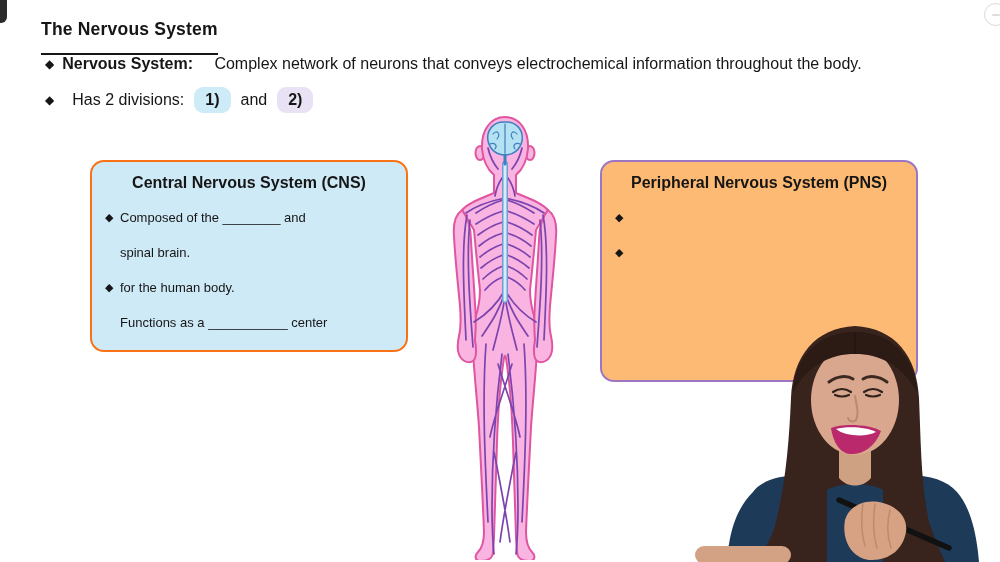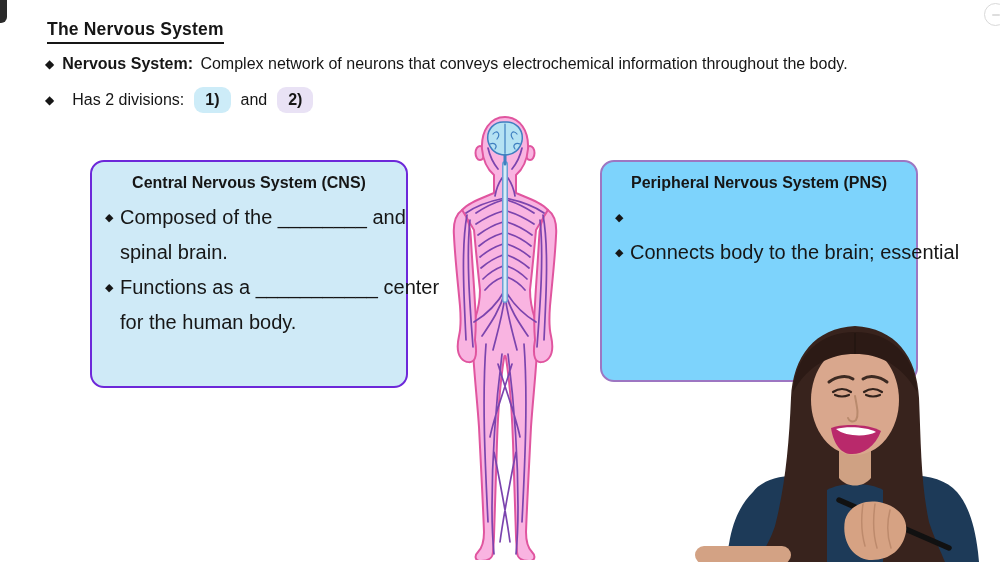--- a/index.html
+++ b/index.html
@@ -7,44 +7,44 @@
     position:relative;width:1000px;height:562px;background:#ffffff;overflow:hidden;
     font-family:"Liberation Sans", sans-serif;color:#161616;
   }
   
   .corner-artifact{position:absolute;left:0;top:0;width:7px;height:23px;background:#2a2a2a;border-radius:0 0 6px 0;}
   
   .watermark{position:absolute;top:3px;right:-7px;width:21px;height:21px;border:1.5px solid #d9d9d9;border-radius:50%;display:flex;align-items:center;justify-content:center;}
   .wm-bar{width:8px;height:2px;background:#dedede;border-radius:1px;}
 
   
-  .title{position:absolute;left:47px;top:19px;margin:0;font-size:17.5px;font-weight:bold;
-         border-bottom:2px solid #161616;padding-bottom:2px;letter-spacing:.2px;}
+  .title{position:absolute;left:41px;top:19px;margin:0;font-size:17.5px;font-weight:bold;
+         border-bottom:2px solid #161616;padding-bottom:13px;letter-spacing:.2px;}
 
   
   .line{position:absolute;left:45px;display:flex;align-items:center;font-size:16px;white-space:nowrap;}
   .line1{top:55px;}
   .line2{top:87px;column-gap:10px;}
   .diamond{font-size:12px;margin-right:8px;line-height:1;}
   .bold{font-weight:bold;}
-  .line-text .bold{margin-right:3px;}
+  .line-text .bold{margin-right:17px;}
 
   .pill{display:inline-flex;align-items:center;border-radius:9px;padding:4px 11px;column-gap:6px;}
   .pill-cns{background:#cdecf8;}
   .pill-pns{background:#e9e2f5;}
 
   
   .box{position:absolute;top:160px;width:318px;border-radius:14px;box-sizing:border-box;}
-  .box-cns{left:90px;height:228px;background:#cfeaf7;border:2px solid #6d28d9;}
-  .box-pns{left:600px;height:222px;background:#7dd3fc;border:2px solid #9d76c2;}
+  .box-cns{left:90px;height:192px;background:#cfeaf7;border:2px solid #f97316;}
+  .box-pns{left:600px;height:222px;background:#fdba74;border:2px solid #9d76c2;}
   .box-title{text-align:center;font-weight:bold;font-size:16px;margin-top:12px;}
   .bb{display:flex;padding-left:13px;}
   .bb-first{margin-top:8px;}
   .diamond-sm{font-size:11px;line-height:35px;width:15px;flex:0 0 15px;}
-  .bb-text .bl{display:block;line-height:35px;font-size:20px;white-space:nowrap;}
+  .bb-text .bl{display:block;line-height:35px;font-size:13px;white-space:nowrap;}
 
   
   .figure-svg{position:absolute;left:440px;top:112px;width:130px;height:448px;}
   .presenter-svg{position:absolute;left:695px;top:322px;width:305px;height:240px;}
 </style>
 </head>
 <body>
 
 <div class="canvas">
 
@@ -77,35 +77,34 @@
     <div class="bb bb-first">
       <span class="diamond-sm">◆</span>
       <span class="bb-text">
         <span class="bl">Composed of the ________ and</span>
         <span class="bl">spinal brain.</span>
       </span>
     </div>
     <div class="bb">
       <span class="diamond-sm">◆</span>
       <span class="bb-text">
+        <span class="bl">for the human body.</span>
         <span class="bl">Functions as a ___________ center</span>
-        <span class="bl">for the human body.</span>
       </span>
     </div>
   </div>
 
   <div class="box box-pns">
     <div class="box-title">Peripheral Nervous System (PNS)</div>
     <div class="bb bb-first">
       <span class="diamond-sm">◆</span>
     </div>
     <div class="bb">
       <span class="diamond-sm">◆</span>
       <span class="bb-text">
-        <span class="bl">Connects body to the brain; essential</span>
       </span>
     </div>
   </div>
 
   <svg class="figure-svg" viewBox="0 0 130 448">
 
     <ellipse cx="40" cy="41" rx="4.5" ry="7" fill="#f9b4e1" stroke="#e0559f" stroke-width="2"></ellipse>
     <ellipse cx="90" cy="41" rx="4.5" ry="7" fill="#f9b4e1" stroke="#e0559f" stroke-width="2"></ellipse>
 
     <path d="M65,5 C80,5 89,19 88,37 C87,48 83,57 76,63 L76,81 C90,87 102,91 108,98 L96,118

